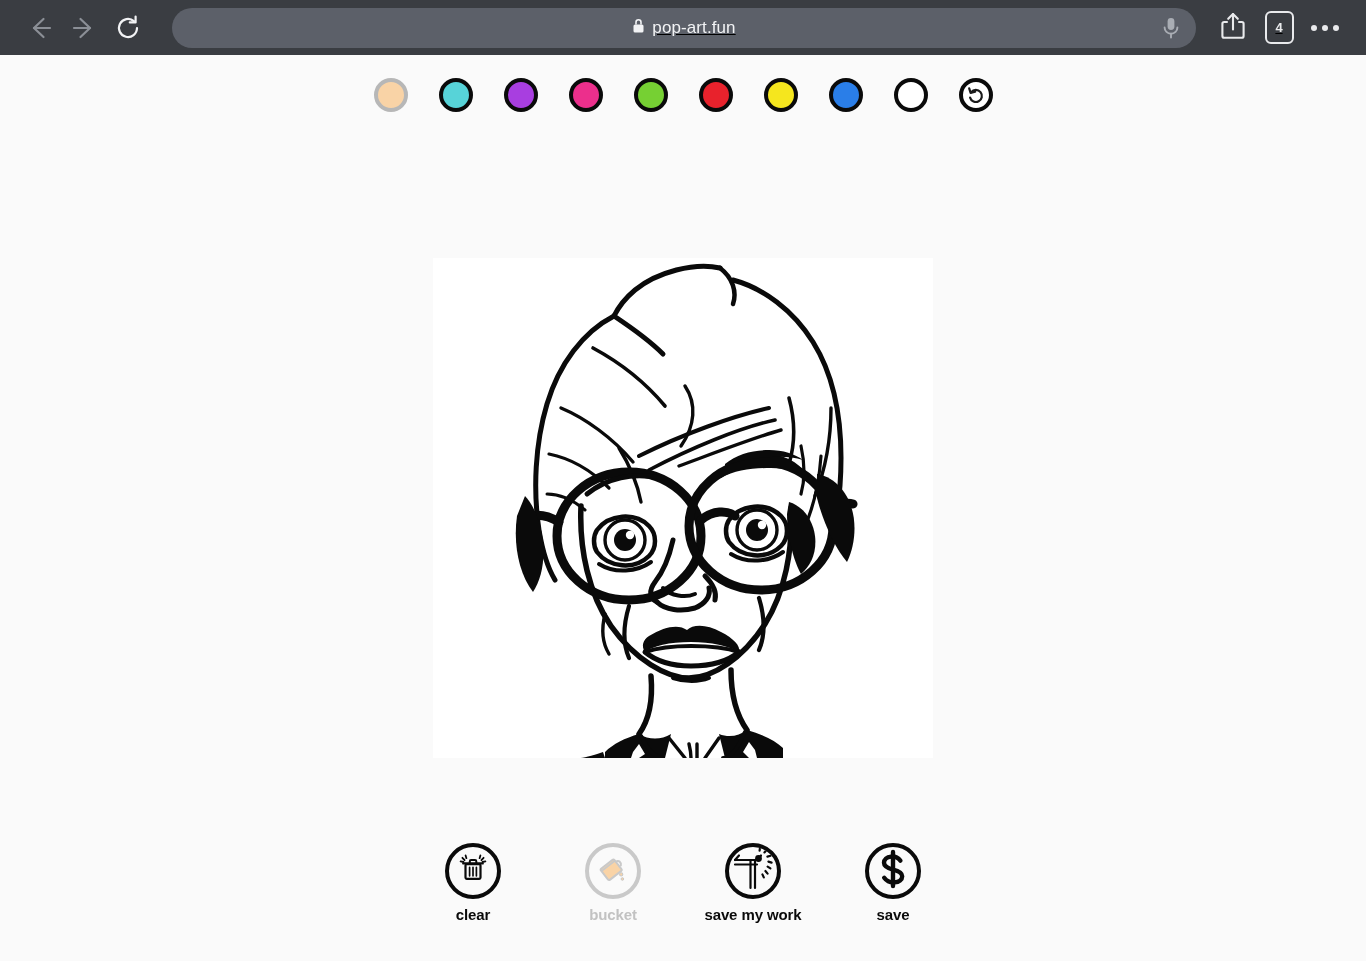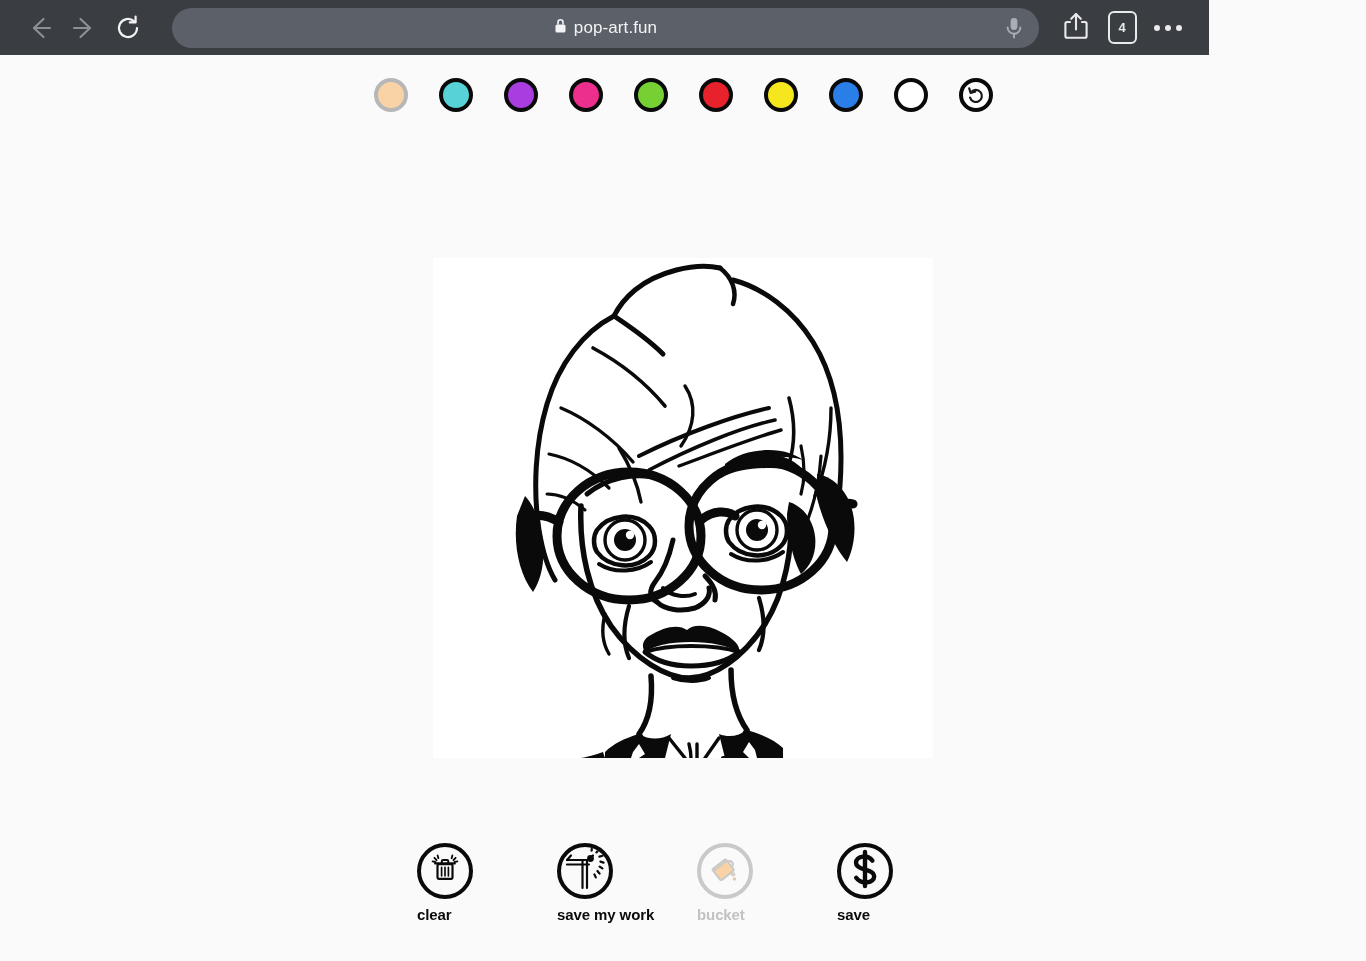--- a/index.html
+++ b/index.html
@@ -12,27 +12,28 @@
     height: 961px;
     overflow: hidden;
     font-family: "Liberation Sans", sans-serif;
     position: relative;
   }
 
   
   #browser-chrome {
     position: absolute;
     left: 0; top: 0;
-    width: 1209px;
+    width: 1366px;
     height: 55px;
     background: #3a3d42;
     display: flex;
     align-items: center;
     box-sizing: border-box;
     padding: 0 18px;
+    text-decoration: underline;
   }
   .nav-btn {
     width: 44px;
     height: 44px;
     display: flex;
     align-items: center;
     justify-content: center;
     flex: 0 0 auto;
   }
   .nav-btn svg { display: block; }
@@ -161,21 +162,21 @@
     top: 788px;
     width: 1366px;
     display: flex;
     justify-content: center;
     gap: 28px;
   }
   .tool {
     width: 112px;
     display: flex;
     flex-direction: column;
-    align-items: flex-start;
+    align-items: center;
   }
   .tool-circle {
     width: 56px;
     height: 56px;
     border-radius: 50%;
     border: 4px solid #0a0a0a;
     box-sizing: border-box;
     background: #fafafa;
     display: flex;
     align-items: center;
@@ -420,20 +421,37 @@
             <rect x="11.5" y="14.2" width="15" height="14.6" rx="1.2" fill="none" stroke="#0a0a0a" stroke-width="2.2"></rect>
             <path d="M9.4 13.4 H28.6" stroke="#0a0a0a" stroke-width="2.4" stroke-linecap="round"></path>
             <path d="M15.8 13 V11.2 a1.3 1.3 0 0 1 1.3 -1.3 H21 a1.3 1.3 0 0 1 1.3 1.3 V13" fill="none" stroke="#0a0a0a" stroke-width="2"></path>
             <path d="M15.6 17.4 V25.8 M19 17.4 V25.8 M22.4 17.4 V25.8" stroke="#0a0a0a" stroke-width="1.7" stroke-linecap="round"></path>
             <path d="M8.4 7.8 L10.6 10.2 M6.6 11.4 L9.4 12 M11.6 5.4 L12.4 8.2" stroke="#0a0a0a" stroke-width="1.8" stroke-linecap="round"></path>
             <path d="M29.6 7.8 L27.4 10.2 M31.4 11.4 L28.6 12 M26.4 5.4 L25.6 8.2" stroke="#0a0a0a" stroke-width="1.8" stroke-linecap="round"></path>
           </svg>
         </span>
       </div>
       <div class="tool-label">clear</div>
+    </div>
+
+    <div class="tool disabled">
+      <div class="tool-circle">
+        <span>
+          <svg width="38" height="38" viewBox="0 0 38 38">
+            <g transform="rotate(-38 19 19)">
+              <rect x="8.6" y="11.4" width="17" height="14.2" rx="1.6" fill="#f9d3a6" stroke="#c9c9c9" stroke-width="2"></rect>
+              <path d="M8.6 13.6 H25.6" stroke="#c9c9c9" stroke-width="1.8"></path>
+              <path d="M25.6 15 C29.4 15 29.6 19 27.4 21" fill="none" stroke="#c9c9c9" stroke-width="2" stroke-linecap="round"></path>
+            </g>
+            <circle cx="27.2" cy="24.4" r="1.6" fill="#f9d3a6" stroke="#c9c9c9" stroke-width="1.1"></circle>
+            <circle cx="28.4" cy="29" r="1.3" fill="#f9d3a6" stroke="#c9c9c9" stroke-width="1"></circle>
+          </svg>
+        </span>
+      </div>
+      <div class="tool-label">bucket</div>
     </div>
 
     <div class="tool">
       <div class="tool-circle">
         <span>
           <svg width="46" height="46" viewBox="0 0 46 46">
             <path d="M5 14 H27 M5 18.5 H27" stroke="#0a0a0a" stroke-width="2.2" stroke-linecap="round"></path>
             <path d="M20.5 14 V42 M25 14 V42" stroke="#0a0a0a" stroke-width="2.2" stroke-linecap="round"></path>
             <path d="M5 14 L9 9.5 M27 14 L31 9.5" stroke="#0a0a0a" stroke-width="2.2" stroke-linecap="round"></path>
             <circle cx="28.5" cy="12.5" r="3.4" fill="#0a0a0a"></circle>
@@ -445,37 +463,20 @@
               <path d="M37.6 20.6 L40.4 22.4"></path>
               <path d="M35.4 25 L37.6 27.6"></path>
               <path d="M32.4 28.4 L33.8 31.4"></path>
             </g>
           </svg>
         </span>
       </div>
       <div class="tool-label">save my work</div>
     </div>
 
-    <div class="tool disabled">
-      <div class="tool-circle">
-        <span>
-          <svg width="38" height="38" viewBox="0 0 38 38">
-            <g transform="rotate(-38 19 19)">
-              <rect x="8.6" y="11.4" width="17" height="14.2" rx="1.6" fill="#f9d3a6" stroke="#c9c9c9" stroke-width="2"></rect>
-              <path d="M8.6 13.6 H25.6" stroke="#c9c9c9" stroke-width="1.8"></path>
-              <path d="M25.6 15 C29.4 15 29.6 19 27.4 21" fill="none" stroke="#c9c9c9" stroke-width="2" stroke-linecap="round"></path>
-            </g>
-            <circle cx="27.2" cy="24.4" r="1.6" fill="#f9d3a6" stroke="#c9c9c9" stroke-width="1.1"></circle>
-            <circle cx="28.4" cy="29" r="1.3" fill="#f9d3a6" stroke="#c9c9c9" stroke-width="1"></circle>
-          </svg>
-        </span>
-      </div>
-      <div class="tool-label">bucket</div>
-    </div>
-
     <div class="tool">
       <div class="tool-circle">
         <span>
           <svg width="40" height="40" viewBox="0 0 40 40">
             <path d="M27.4 11.6 C25 8.6 21.6 7.2 18 7.6 C13.8 8 11 10.6 11 13.8 C11 17.6 14.6 19.2 20 20.6 C25.6 22 29.2 23.6 29.2 27.2 C29.2 30.6 26 33 21.6 33.4 C17.4 33.8 13.6 32 11.2 28.8" fill="none" stroke="#0a0a0a" stroke-width="4.4" stroke-linecap="round"></path>
             <path d="M20 3 V37" stroke="#0a0a0a" stroke-width="4.4" stroke-linecap="round"></path>
           </svg>
         </span>
       </div>
       <div class="tool-label">save</div>

